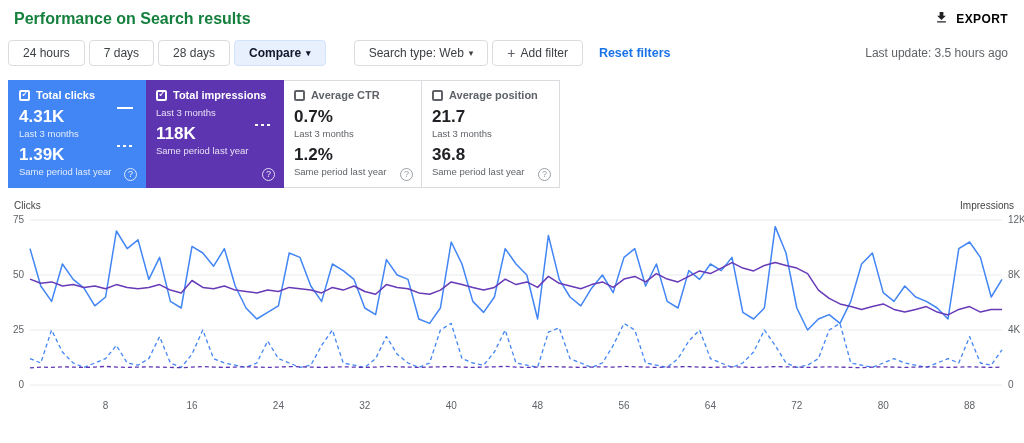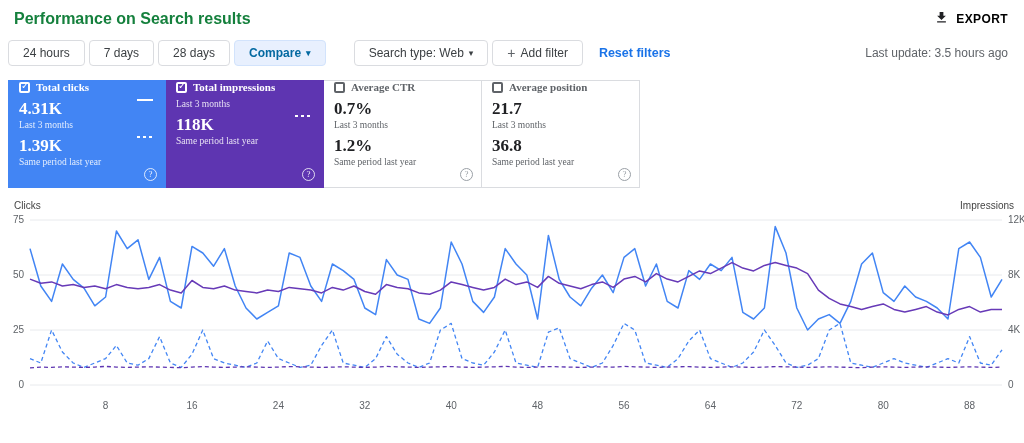--- a/index.html
+++ b/index.html
@@ -11,31 +11,31 @@
   .hdr h1 { font-size:16px; font-weight:bold; color:#15803d; }
   .export { display:flex; align-items:center; gap:7px; background:none; border:none; cursor:pointer;
     font-family:inherit; font-size:12px; font-weight:bold; letter-spacing:.4px; color:#000000; }
   .export svg { fill:#202124; }
 
   
   .fbar { display:flex; align-items:center; padding:8px 16px 0 8px; }
   .chip { display:inline-flex; align-items:center; gap:5px; height:26px; padding:0 14px;
     border:1px solid #dadce0; border-radius:4px; background:#fff; font-family:inherit;
     font-size:12px; color:#3c4043; cursor:pointer; margin-right:4px; white-space:nowrap; }
-  .chip.compare { background:#e8f0fe; border-color:#d2e3fc; color:#0369a1; font-weight:bold; }
+  .chip.compare { background:#e8f0fe; border-color:#d2e3fc; color:#0f172a; font-weight:bold; }
   .chip .caret { font-size:9px; color:inherit; }
   .grp2 { margin-left:24px; }
   .chip .plus { font-size:14px; color:#5f6368; }
   .reset { margin-left:12px; font-size:12.5px; color:#1a73e8; font-weight:bold; text-decoration:none; cursor:pointer; }
   .lastupd { margin-left:auto; font-size:12px; color:#5f6368; }
 
   
   .cards { display:flex; margin:14px 0 0 8px; }
-  .card { position:relative; width:158px; height:108px; padding:0 10px; background:#fff;
-    border:1px solid #dadce0; border-left:none; cursor:pointer;font-family:Liberation Serif, serif; }
+  .card { position:relative; width:138px; height:108px; padding:8px 10px; background:#fff;
+    border:1px solid #dadce0; border-left:none; cursor:pointer; }
   .card:first-child { border-left:1px solid #dadce0; }
   .card.c-blue { background:#4285f4; border-color:#4285f4; color:#fff; }
   .card.c-purple { background:#5e35b1; border-color:#5e35b1; color:#fff; }
   .card-head { display:flex; align-items:center; gap:6px; margin-bottom:6px; }
   .cb { position:relative; width:11px; height:11px; border:2px solid #5f6368; border-radius:2px; flex:none; }
   .c-blue .cb, .c-purple .cb { border-color:#fff; }
   .card.checked .cb::after { content:"✓"; position:absolute; top:-4px; left:0; font-size:10px; color:#fff; }
   .card-label { font-size:11px; font-weight:bold; color:#5f6368; }
   .c-blue .card-label, .c-purple .card-label { color:#fff; }
   .val-row { display:flex; align-items:flex-start; justify-content:space-between; }

